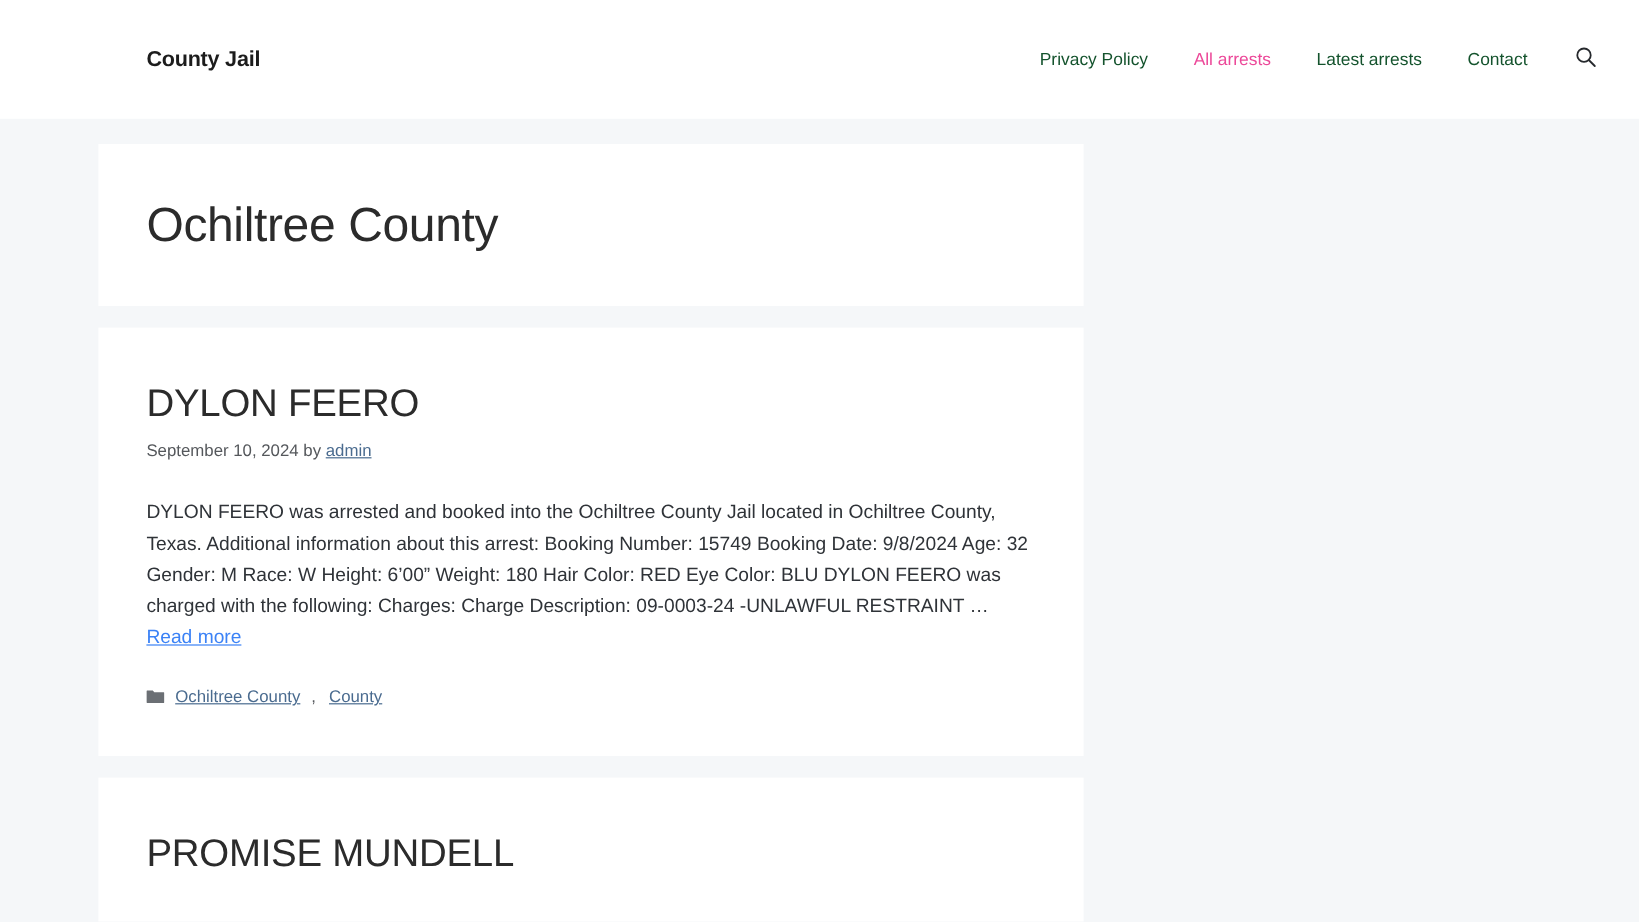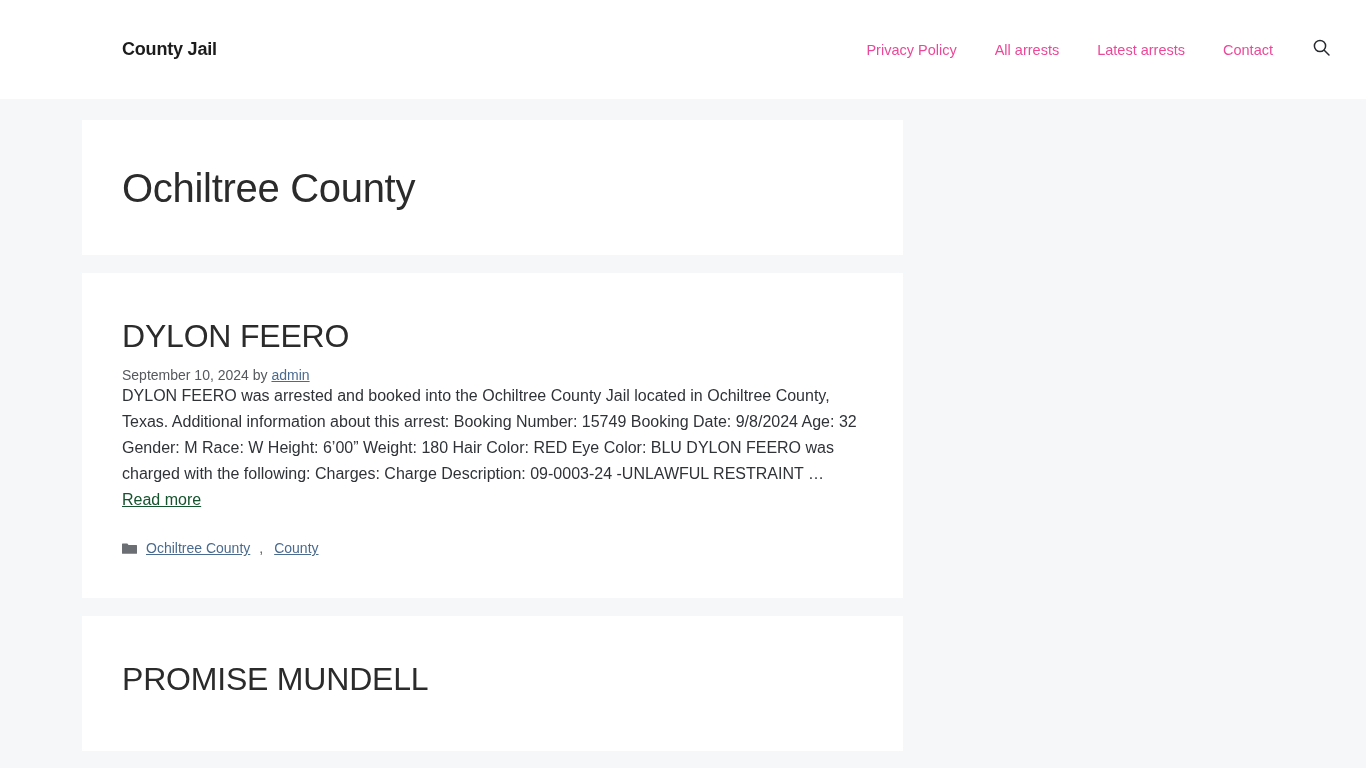--- a/index.html
+++ b/index.html
@@ -38,21 +38,21 @@
 
   .main-nav {
     margin-left: auto;
     display: flex;
     align-items: center;
     padding-right: 26px;
   }
 
   .nav-item {
     font-size: 14.5px;
-    color: #ec4899;
+    color: #14532d;
     text-decoration: none;
     padding: 0 19px;
     white-space: nowrap;
     cursor: pointer;
   }
 
   .nav-item.is-active {
     color: #ec4899;
   }
 
@@ -102,38 +102,39 @@
     color: #2b2b2b;
     letter-spacing: -0.2px;
     line-height: 1.2;
     margin-bottom: 12px;
     cursor: pointer;
   }
 
   .post-meta {
     font-size: 14px;
     color: #55585c;
+    margin-bottom: 32px;
   }
 
   .post-meta a {
     color: #4a6b8f;
     text-decoration: underline;
     cursor: pointer;
   }
 
   .post-excerpt {
     font-size: 16px;
     line-height: 26px;
     color: #2f3338;
     max-width: 740px;
     margin-bottom: 27px;
   }
 
   .post-excerpt a {
-    color: #14532d;
+    color: #3b82f6;
     text-decoration: underline;
     cursor: pointer;
   }
 
   .entry-footer {
     font-size: 14px;
     color: #55585c;
   }
 
   .footer-line {

